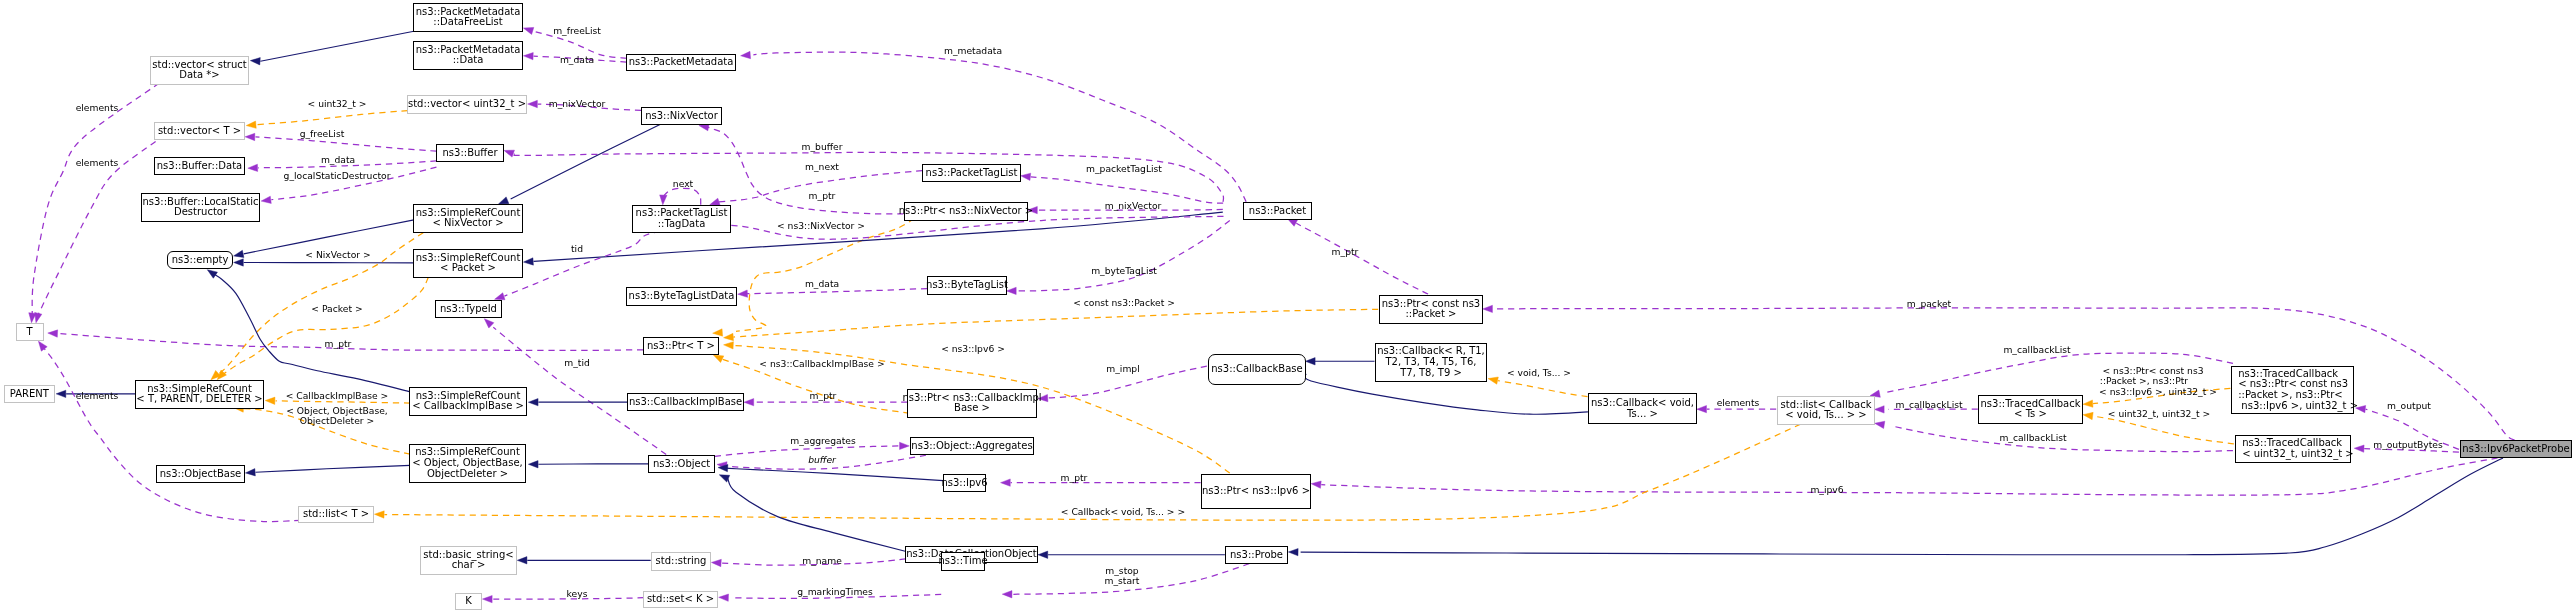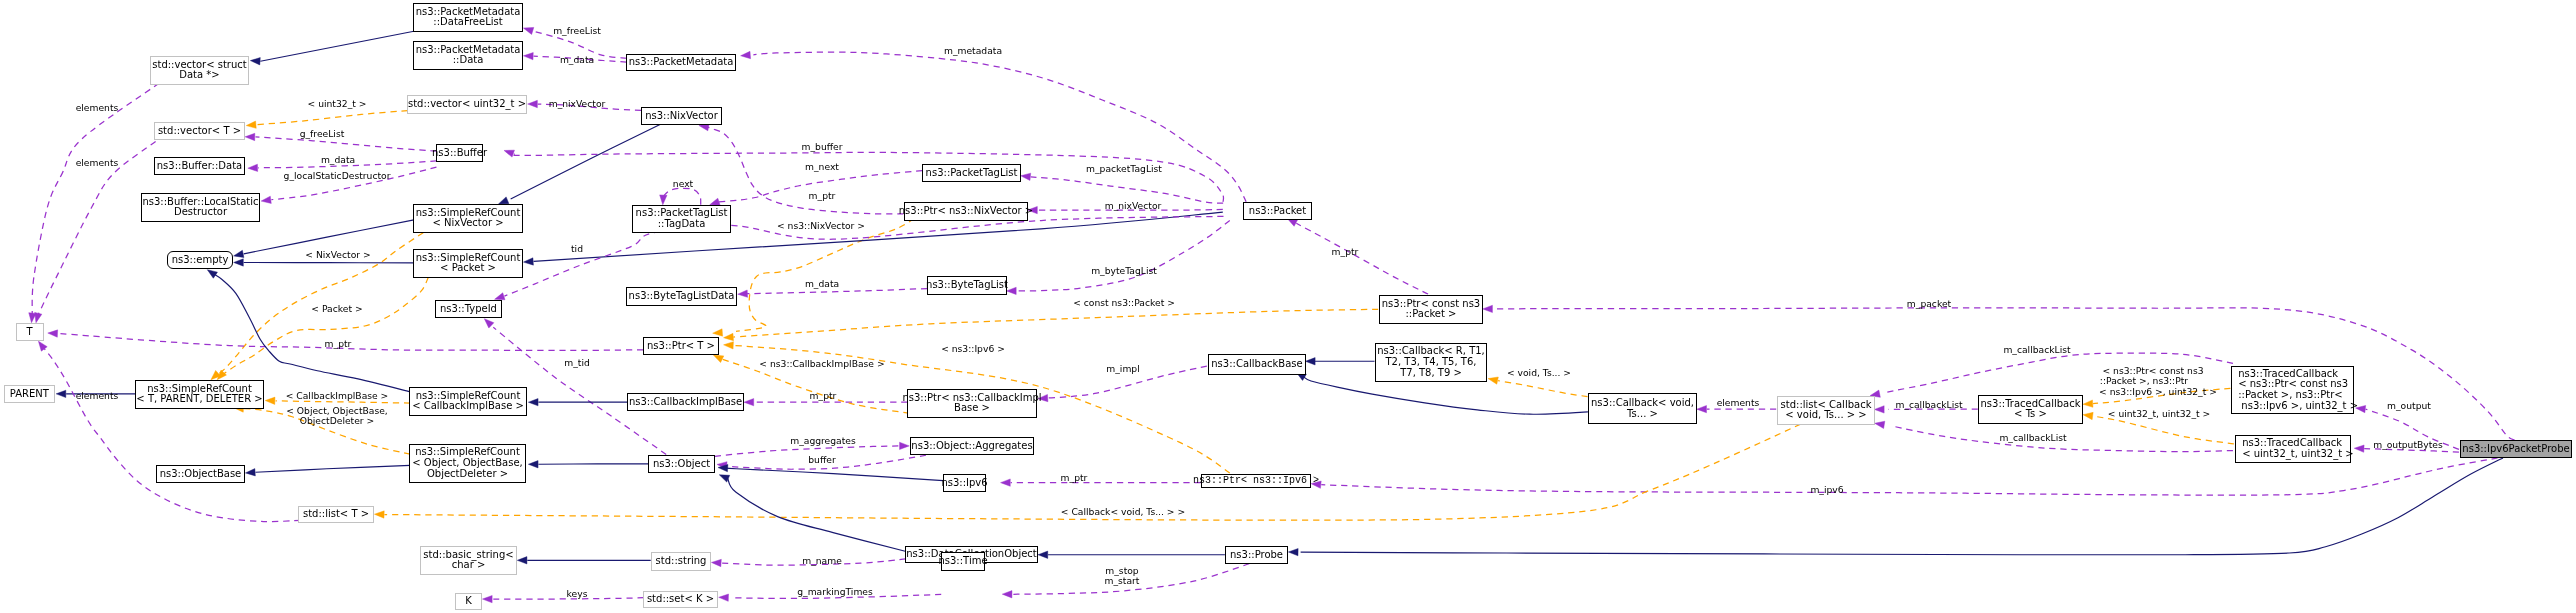--- a/index.html
+++ b/index.html
@@ -315,21 +315,21 @@
       </div>
       <div class="node light" style="left: 407px; top: 95px; width: 120px; height: 19px;">
         <div class="ln">std::vector&lt; uint32_t &gt;</div>
       </div>
       <div class="node dark" style="left: 641px; top: 107px; width: 81px; height: 18px;">
         <div class="ln">ns3::NixVector</div>
       </div>
       <div class="node light" style="left: 154px; top: 122px; width: 91px; height: 18px;">
         <div class="ln">std::vector&lt; T &gt;</div>
       </div>
-      <div class="node dark" style="left: 436px; top: 144px; width: 47px; height: 18px;">
+      <div class="node dark" style="left: 436px; top: 144px; width: 68px; height: 18px;">
         <div class="ln">ns3::Buffer</div>
       </div>
       <div class="node dark" style="left: 154px; top: 157px; width: 91px; height: 18px;">
         <div class="ln">ns3::Buffer::Data</div>
       </div>
       <div class="node dark" style="left: 922px; top: 164px; width: 99px; height: 18px;">
         <div class="ln">ns3::PacketTagList</div>
       </div>
       <div class="node dark" style="left: 141px; top: 193px; width: 119px; height: 28.5px; align-items: center;">
         <div class="ln">ns3::Buffer::LocalStatic</div>
@@ -368,21 +368,21 @@
       <div class="node dark" style="left: 1379px; top: 295px; width: 104px; height: 28.5px;">
         <div class="ln">ns3::Ptr&lt; const ns3</div>
         <div class="ln">::Packet &gt;</div>
       </div>
       <div class="node light" style="left: 15.6px; top: 323px; width: 28px; height: 18px;">
         <div class="ln">T</div>
       </div>
       <div class="node dark" style="left: 643px; top: 337px; width: 76px; height: 18px;">
         <div class="ln">ns3::Ptr&lt; T &gt;</div>
       </div>
-      <div class="node dark" style="left: 1208px; top: 354px; width: 98px; height: 21px;">
+      <div class="node dark" style="left: 1208px; top: 354px; width: 98px; height: 31px; border-radius: 7px;">
         <div class="ln">ns3::CallbackBase</div>
       </div>
       <div class="node dark" style="left: 1375px; top: 343px; width: 112px; height: 39px;">
         <div class="ln">ns3::Callback&lt; R, T1,</div>
         <div class="ln">T2, T3, T4, T5, T6,</div>
         <div class="ln">T7, T8, T9 &gt;</div>
       </div>
       <div class="node dark al" style="left: 2231px; top: 366px; width: 123px; height: 48px;">
         <div class="ln">ns3::TracedCallback</div>
         <div class="ln">&lt; ns3::Ptr&lt; const ns3</div>
@@ -436,21 +436,21 @@
       </div>
       <div class="node dark" style="left: 2460px; top: 440px; width: 112px; height: 18px; background: #a3a3a3;">
         <div class="ln">ns3::Ipv6PacketProbe</div>
       </div>
       <div class="node dark" style="left: 156px; top: 465px; width: 89px; height: 18px;">
         <div class="ln">ns3::ObjectBase</div>
       </div>
       <div class="node dark" style="left: 943px; top: 474px; width: 43px; height: 18px; align-items: center;">
         <div class="ln">ns3::Ipv6</div>
       </div>
-      <div class="node dark" style="left: 1201px; top: 474px; width: 110px; height: 14px; font-family: Liberation Mono, monospace;">
+      <div class="node dark" style="left: 1201px; top: 474px; width: 110px; height: 35px;">
         <div class="ln">ns3::Ptr&lt; ns3::Ipv6 &gt;</div>
       </div>
       <div class="node light" style="left: 298px; top: 506px; width: 76px; height: 17.3px;">
         <div class="ln">std::list&lt; T &gt;</div>
       </div>
       <div class="node light" style="left: 420px; top: 546px; width: 97px; height: 28.5px;">
         <div class="ln">std::basic_string&lt;</div>
         <div class="ln">char &gt;</div>
       </div>
       <div class="node light" style="left: 651px; top: 552px; width: 60px; height: 19px;">
@@ -512,21 +512,21 @@
       <div class="elabel" style="left: 97px; top: 391px;">elements</div>
       <div class="elabel" style="left: 1738px; top: 398px;">elements</div>
       <div class="elabel" style="left: 1929px; top: 400px;">m_callbackList</div>
       <div class="elabel" style="left: 2409px; top: 401px;">m_output</div>
       <div class="elabel" style="left: 337px; top: 406px;">&lt; Object, ObjectBase,</div>
       <div class="elabel" style="left: 2159px; top: 409px;">&lt; uint32_t, uint32_t &gt;</div>
       <div class="elabel" style="left: 337px; top: 416px;">ObjectDeleter &gt;</div>
       <div class="elabel" style="left: 2033px; top: 433px;">m_callbackList</div>
       <div class="elabel" style="left: 823px; top: 436px;">m_aggregates</div>
       <div class="elabel" style="left: 2408px; top: 440px;">m_outputBytes</div>
-      <div class="elabel" style="left: 822px; top: 455px;">buffer</div>
+      <div class="elabel" style="left: 822px; top: 455px; font-style: italic;">buffer</div>
       <div class="elabel" style="left: 1074px; top: 473px;">m_ptr</div>
       <div class="elabel" style="left: 1827px; top: 485px;">m_ipv6</div>
       <div class="elabel" style="left: 1123px; top: 507px;">&lt; Callback&lt; void, Ts... &gt; &gt;</div>
       <div class="elabel" style="left: 822px; top: 556px;">m_name</div>
       <div class="elabel" style="left: 1122px; top: 566px;">m_stop</div>
       <div class="elabel" style="left: 1122px; top: 576px;">m_start</div>
       <div class="elabel" style="left: 577px; top: 589px;">keys</div>
       <div class="elabel" style="left: 835px; top: 587px;">g_markingTimes</div>
       <div class="elabel" style="left: 577px; top: 358px;">m_tid</div>
     </div>

